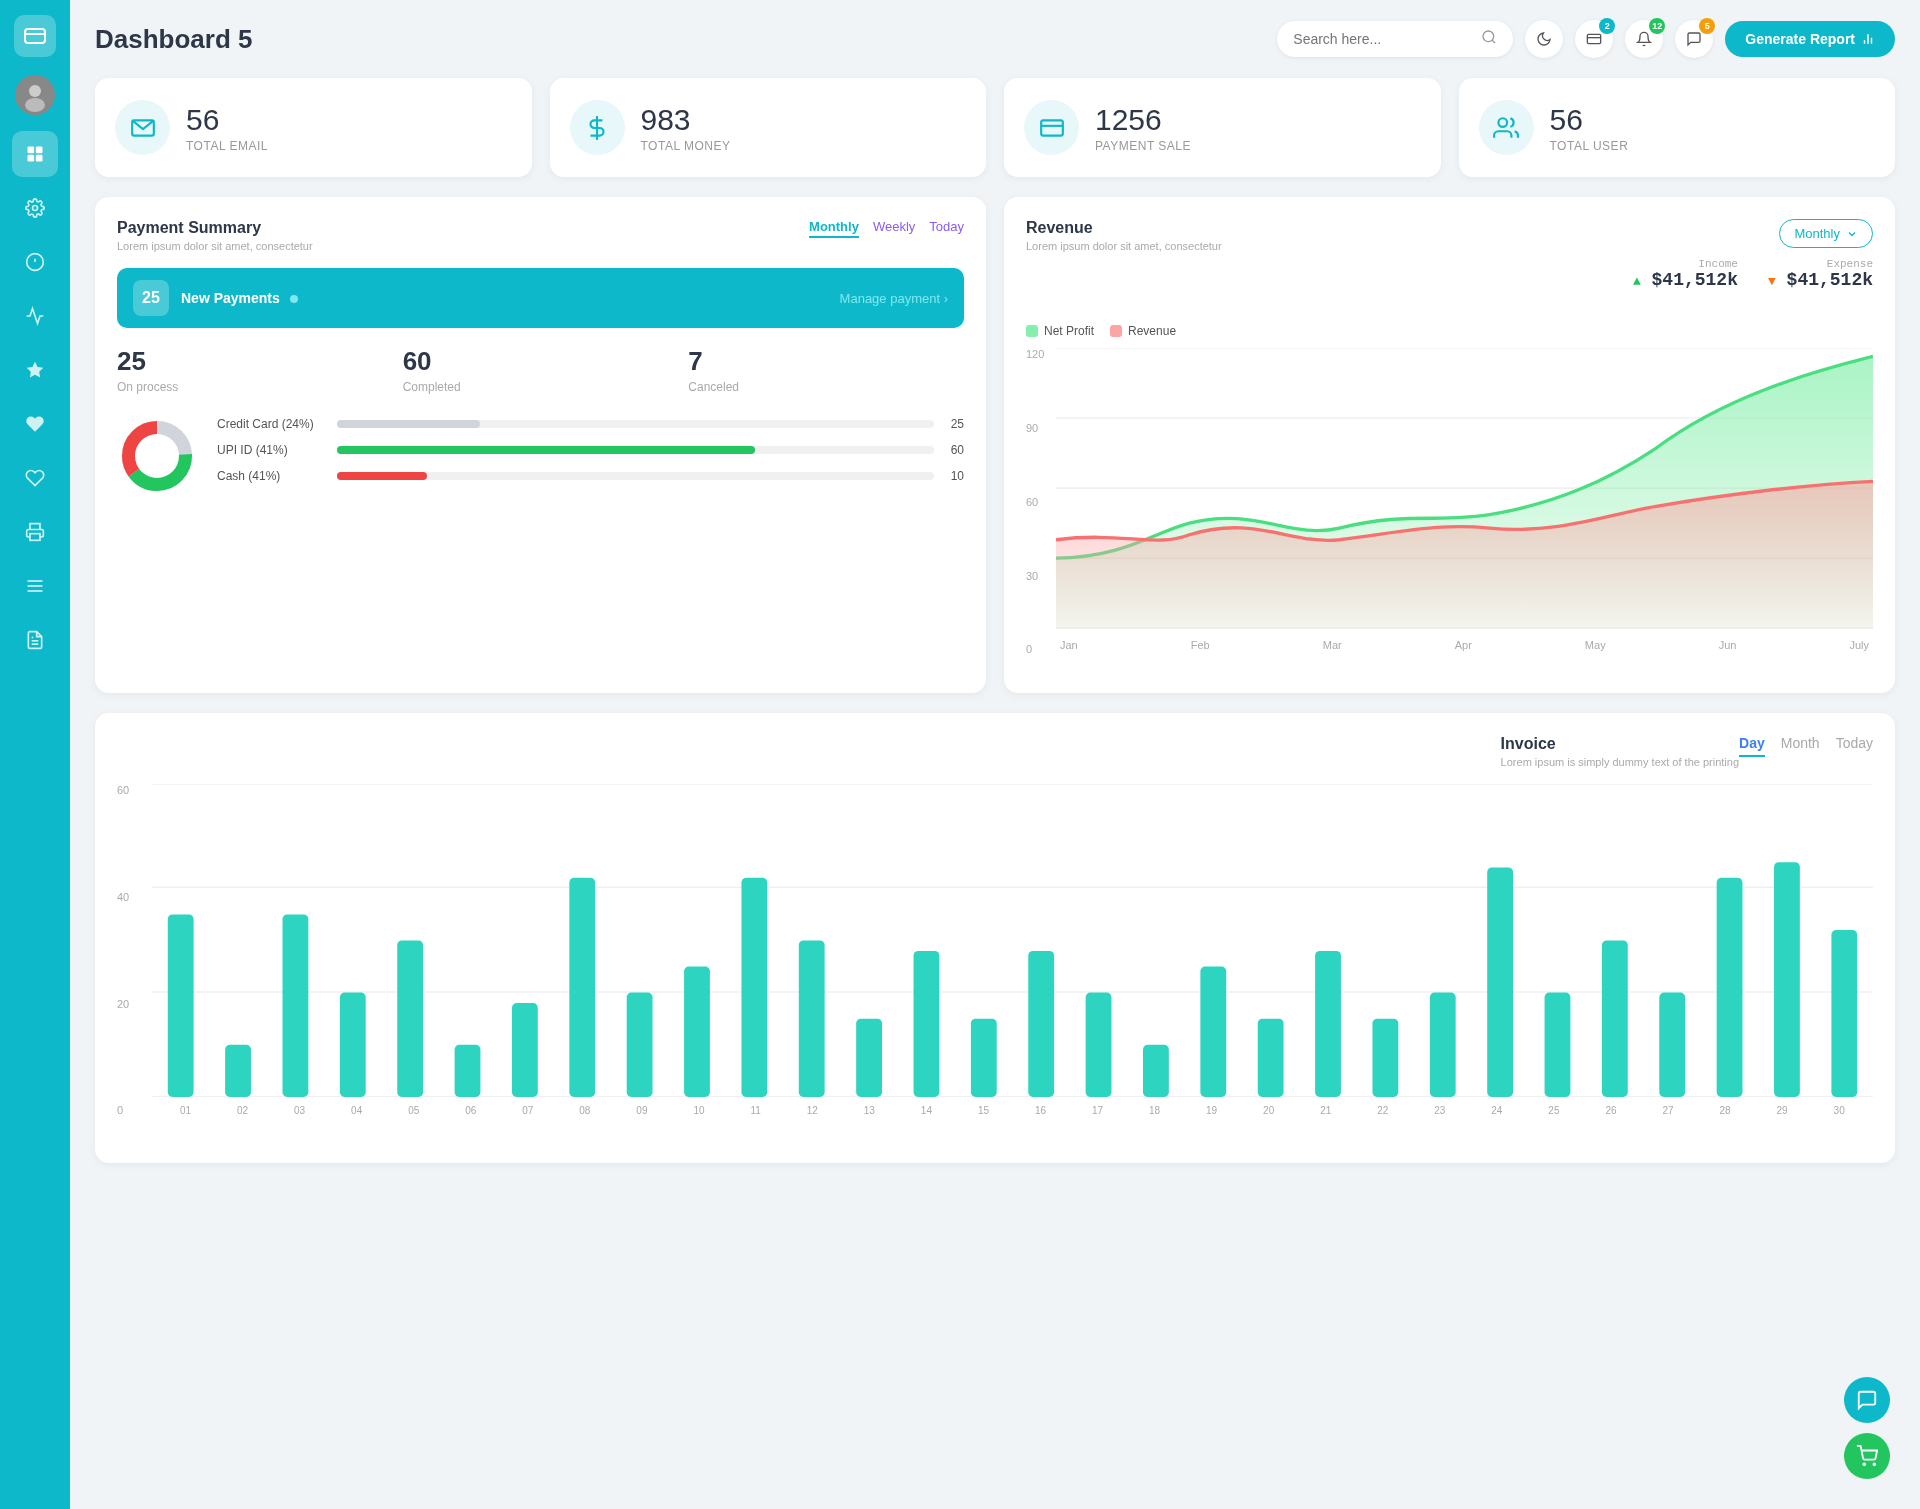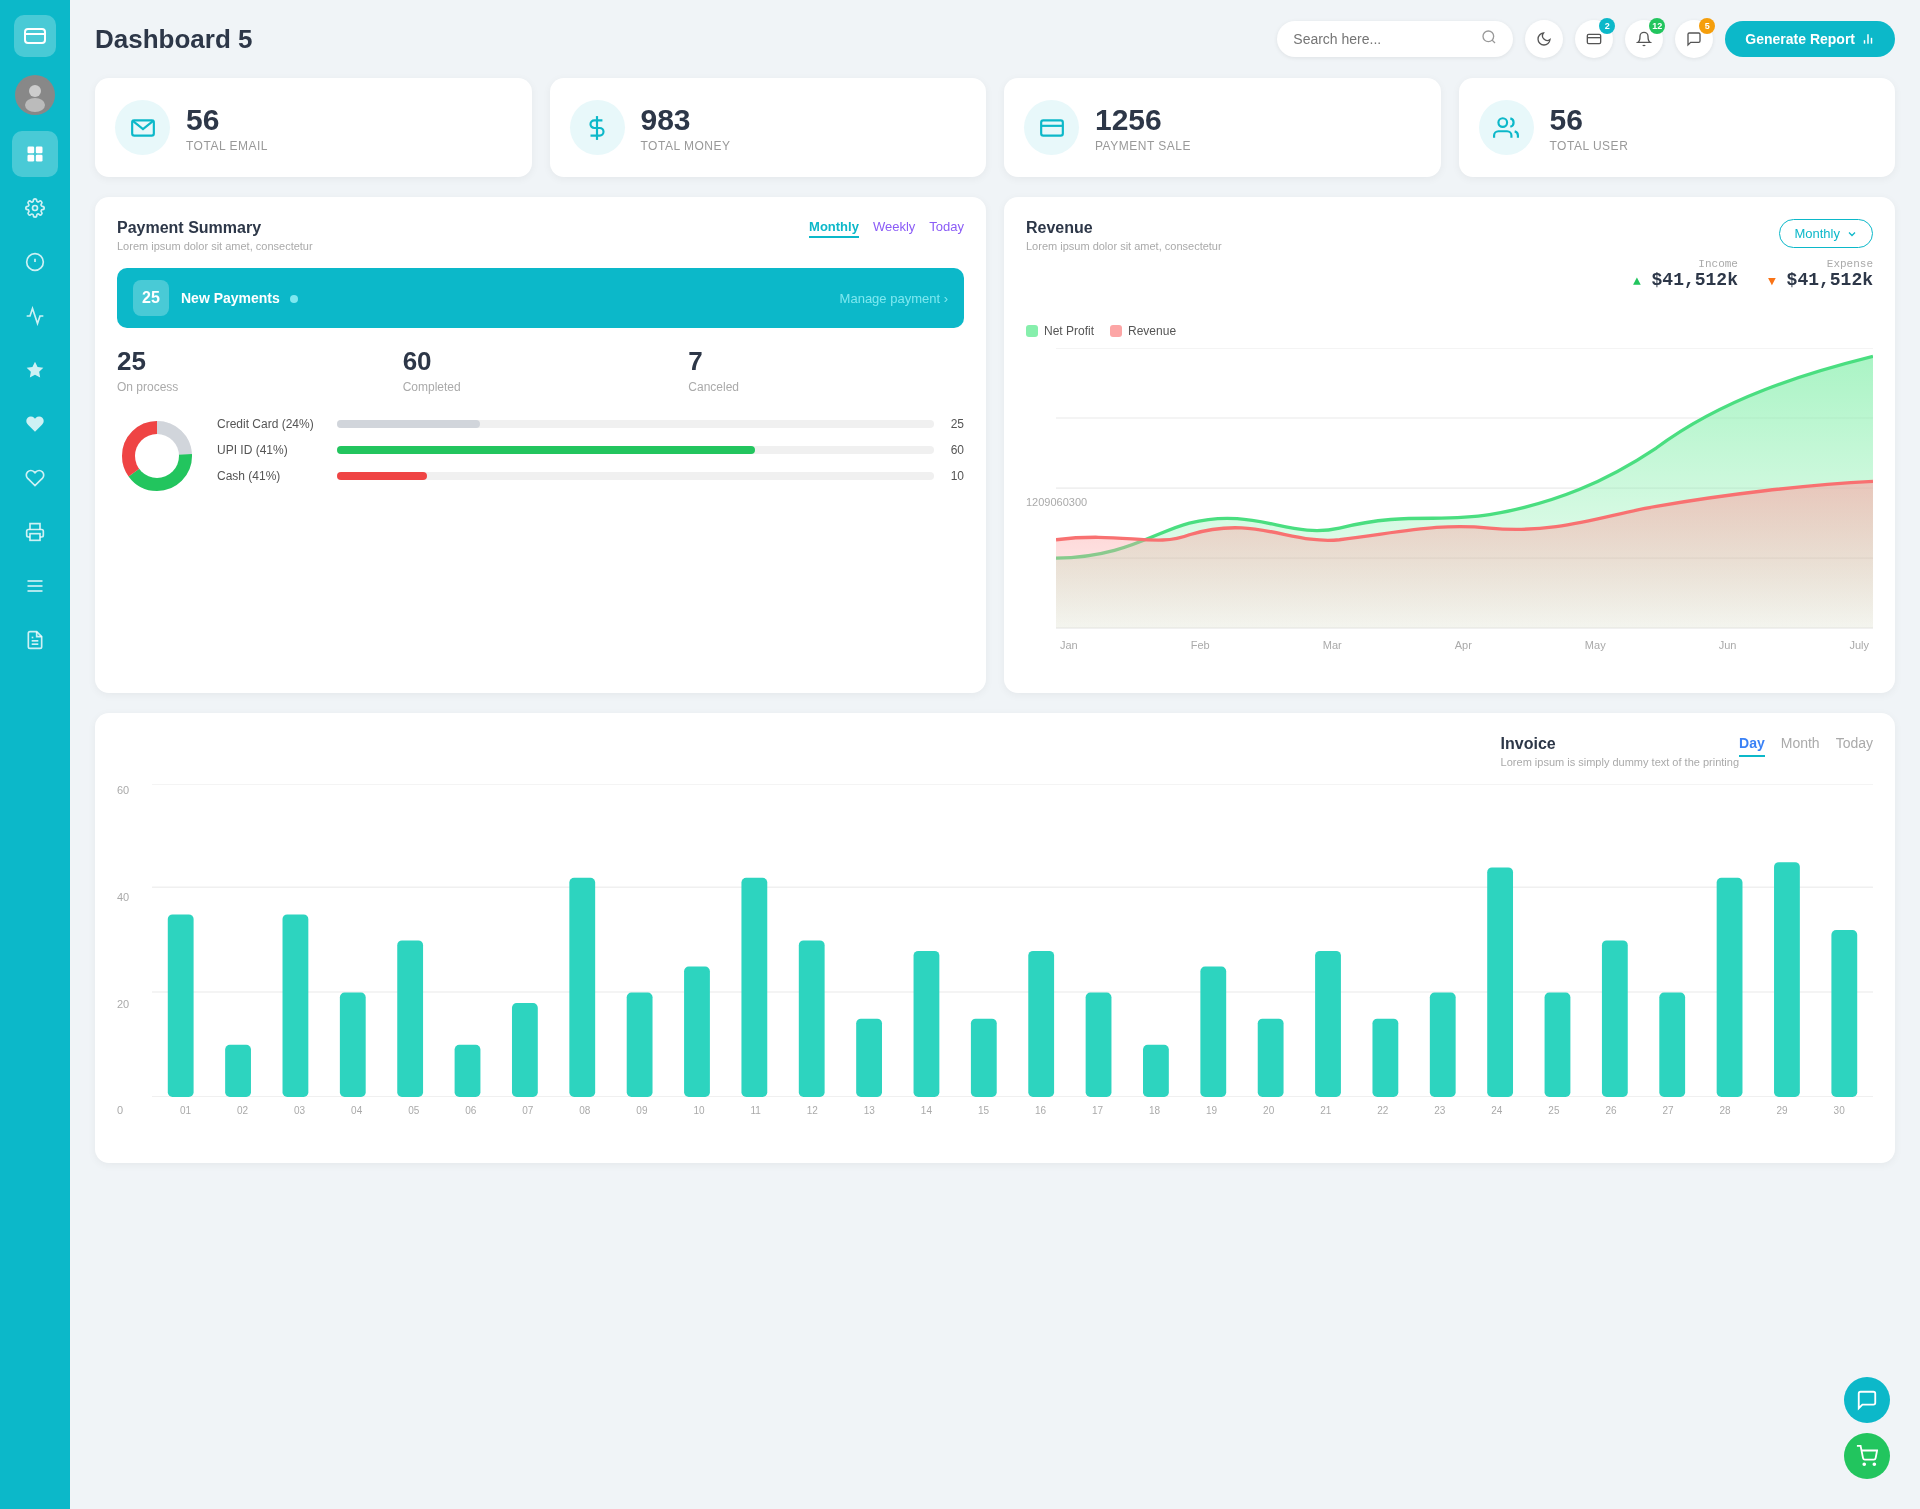--- a/index.html
+++ b/index.html
@@ -108,21 +108,21 @@
       padding: 22px 20px;
       display: flex; align-items: center; gap: 16px;
       box-shadow: 0 2px 8px rgba(0,0,0,0.05);
     }
     .stat-icon {
       width: 55px; height: 55px;
       background: #e8f8fa; border-radius: 50%;
       display: flex; align-items: center; justify-content: center;
       font-size: 22px; color: #0cb8c9; flex-shrink: 0;
     }
-    .stat-number { font-size: 30px; font-weight: 700; color: #2d3748; }
+    .stat-number { font-size: 30px; font-weight: 400; color: #2d3748; }
     .stat-label { font-size: 12px; color: #999; text-transform: uppercase; letter-spacing: 0.5px; margin-top: 2px; }
 
     
     .middle-row {
       display: grid;
       grid-template-columns: 1fr 1fr;
       gap: 18px;
       margin-bottom: 20px;
     }
 
@@ -529,21 +529,21 @@
           <div class="legend-dot" style="background:#86efac;"></div>
           <span>Net Profit</span>
         </div>
         <div class="legend-item">
           <div class="legend-dot" style="background:#fca5a5;"></div>
           <span>Revenue</span>
         </div>
       </div>
 
       <div class="chart-area" style="position:relative;padding-left:30px;padding-bottom:20px;">
-        <div class="y-labels" style="position:absolute;left:0;top:0;bottom:16px;display:flex;flex-direction:row;justify-content:space-between;align-items:center;">
+        <div class="y-labels" style="position:absolute;left:0;top:0;bottom:16px;display:flex;flex-direction:column;justify-content:space-between;">
           <span class="y-label">120</span>
           <span class="y-label">90</span>
           <span class="y-label">60</span>
           <span class="y-label">30</span>
           <span class="y-label">0</span>
         </div>
         <svg viewBox="0 0 490 170" width="100%">
 
           <line x1="0" y1="0" x2="490" y2="0" stroke="#f0f0f0" stroke-width="1"></line>
           <line x1="0" y1="42" x2="490" y2="42" stroke="#f0f0f0" stroke-width="1"></line>

